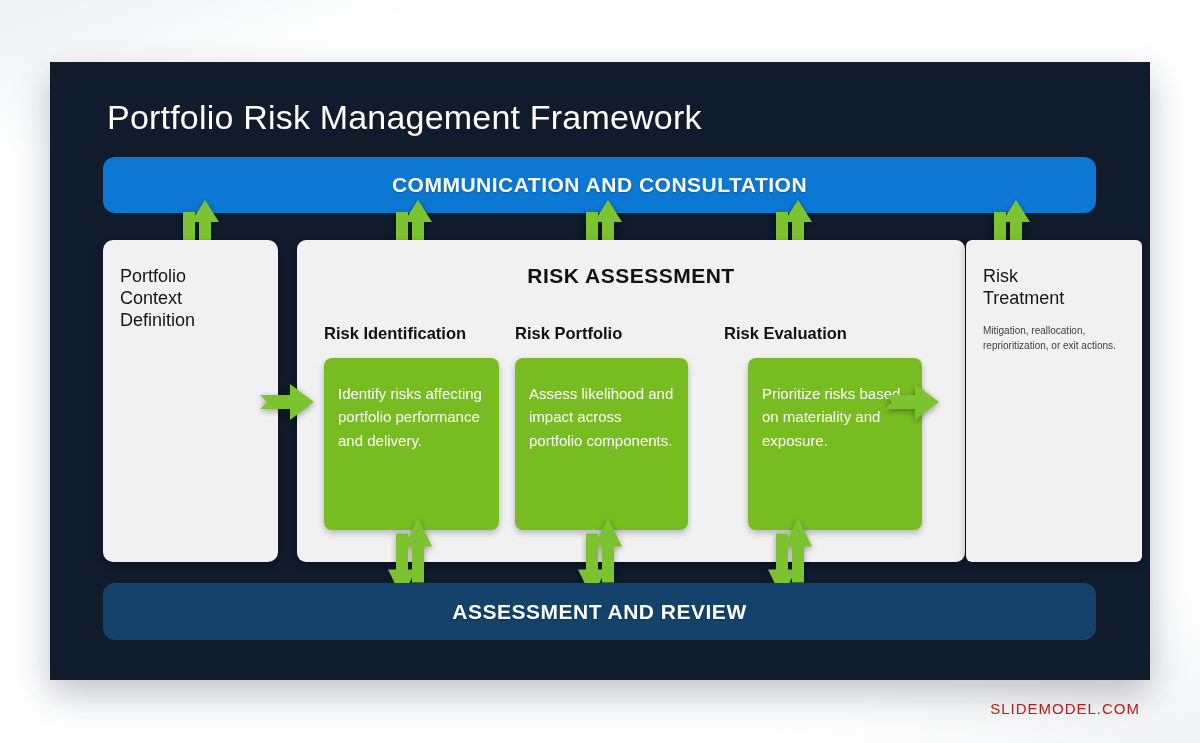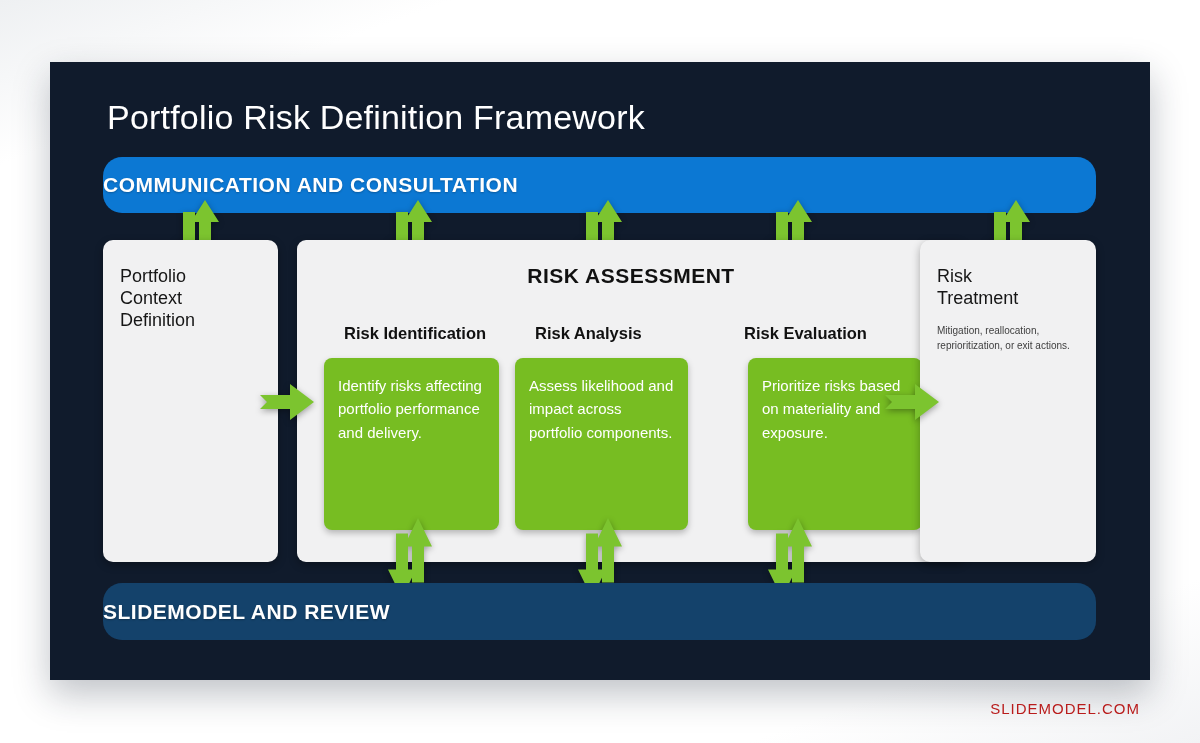--- a/index.html
+++ b/index.html
@@ -26,44 +26,44 @@
     font-weight: 400;
     color: #ffffff;
     letter-spacing: 0.2px;
     white-space: nowrap;
   }
 
   .banner {
     position: absolute;
     left: 53px;
     width: 993px;
-    border-radius: 19px;
+    border-radius: 12px;
     display: flex;
     align-items: center;
-    justify-content: flex-start;
+    justify-content: center;
     color: #ffffff;
     font-weight: 700;
     font-size: 21px;
     letter-spacing: 0.5px;
     text-shadow: 0 1px 2px rgba(0,0,0,0.25);
   }
   .banner-top { top: 95px; height: 56px; background: var(--accent-blue, #0c78d3); }
   .banner-bottom { top: 521px; height: 57px; background: var(--dark-blue, #14426b); }
 
   .panel {
     position: absolute;
     top: 178px;
     height: 322px;
     background: #f1f1f2;
     border-radius: 10px;
     box-shadow: 0 3px 8px rgba(0,0,0,0.30);
   }
   .panel-side { padding: 26px 16px 0 17px; }
   .panel-left  { left: 53px;  width: 175px; }
-  .panel-right { left: 870px; width: 176px; }
+  .panel-right { left: 916px; width: 176px; border-radius: 6px; }
   .panel-center { left: 247px; width: 668px; border-radius: 9px; }
 
   .side-title {
     font-size: 18px;
     font-weight: 400;
     color: #161616;
     line-height: 1.22;
     white-space: pre-line;
   }
   .side-body {
@@ -81,29 +81,28 @@
     color: #111111;
     letter-spacing: 0.5px;
   }
   .col-header {
     position: absolute;
     top: 84px;
     font-size: 16.5px;
     font-weight: 700;
     color: #111111;
     white-space: nowrap;
-    margin-left: 20px;
   }
   .green-card {
     position: absolute;
     top: 118px;
     height: 172px;
     background: var(--green, #77bd22);
     border-radius: 8px;
-    padding: 16px 14px;
+    padding: 24px 14px;
     color: #ffffff;
     font-size: 15px;
     line-height: 1.55;
     box-shadow: 0 3px 6px rgba(0,0,0,0.25);
   }
   .col-1 .col-header, .green-1 { left: 27px; }
   .col-2 .col-header, .green-2 { left: 218px; }
   .col-3 .col-header, .green-3 { left: 427px; }
   .green-1 { width: 175px; }
   .green-2 { width: 173px; }
@@ -136,21 +135,21 @@
       <polygon points="30,0 44,22 36,22 36,50 24,50 24,22 16,22"></polygon>
     </g>
     <g id="rt-arrow">
       <polygon points="0,11 30,11 30,0 54,18 30,36 30,25 0,25 7,18"></polygon>
     </g>
   </defs>
 </svg>
 
 <div class="slide">
 
-  <div class="slide-title">Portfolio Risk Definition Framework</div>
+  <div class="slide-title">Portfolio Risk Management Framework</div>
 
   <div class="banner banner-top">
     <span>COMMUNICATION AND CONSULTATION</span>
   </div>
 
   <div class="arrow v-arrow-top" style="left:125px">
       <svg viewBox="0 0 44 62" fill="var(--green-arrow)">
         <use href="#dbl-arrow"></use>
       </svg>
     </div>
@@ -185,21 +184,21 @@
     <div class="center-title">RISK ASSESSMENT</div>
 
     <div class="col-1">
       <div class="col-header">Risk Identification</div>
     </div>
     <div class="green-card green-1">
       <span>Identify risks affecting portfolio performance and delivery.</span>
     </div>
 
     <div class="col-2">
-      <div class="col-header">Risk Analysis</div>
+      <div class="col-header">Risk Portfolio</div>
     </div>
     <div class="green-card green-2">
       <span>Assess likelihood and impact across portfolio components.</span>
     </div>
 
     <div class="col-3">
       <div class="col-header">Risk Evaluation</div>
     </div>
     <div class="green-card green-3">
       <span>Prioritize risks based on materiality and exposure.</span>
@@ -233,18 +232,18 @@
         <use href="#dbl-arrow"></use>
       </svg>
     </div>
   <div class="arrow v-arrow-bottom" style="left:718px">
       <svg viewBox="0 0 44 62" preserveAspectRatio="none" fill="var(--green-arrow)">
         <use href="#dbl-arrow"></use>
       </svg>
     </div>
 
   <div class="banner banner-bottom">
-    <span>SLIDEMODEL AND REVIEW</span>
+    <span>ASSESSMENT AND REVIEW</span>
   </div>
 
 </div>
 
 <div class="footer-brand">SLIDEMODEL.COM</div>
 
 </body></html>

